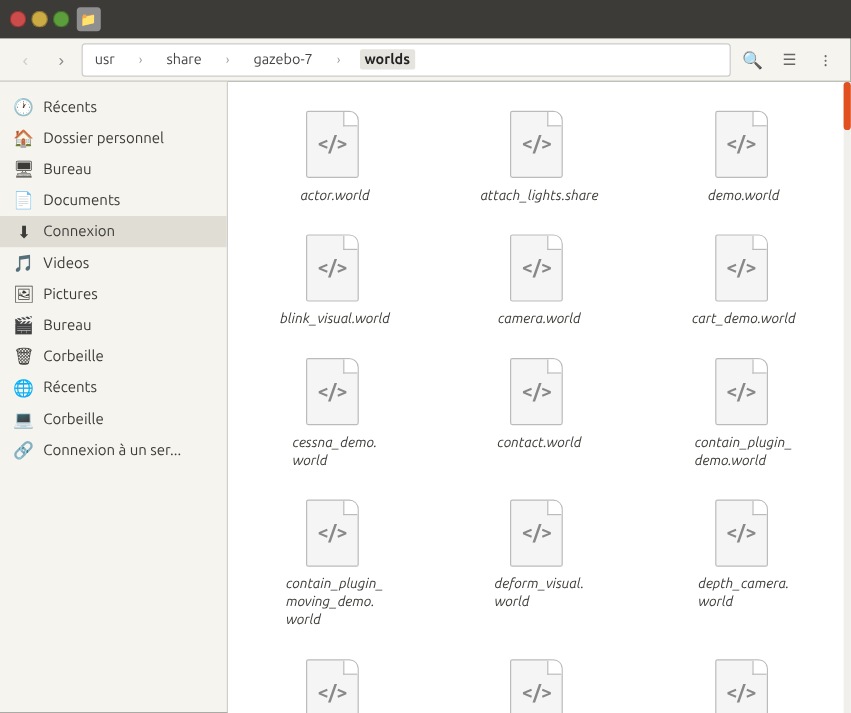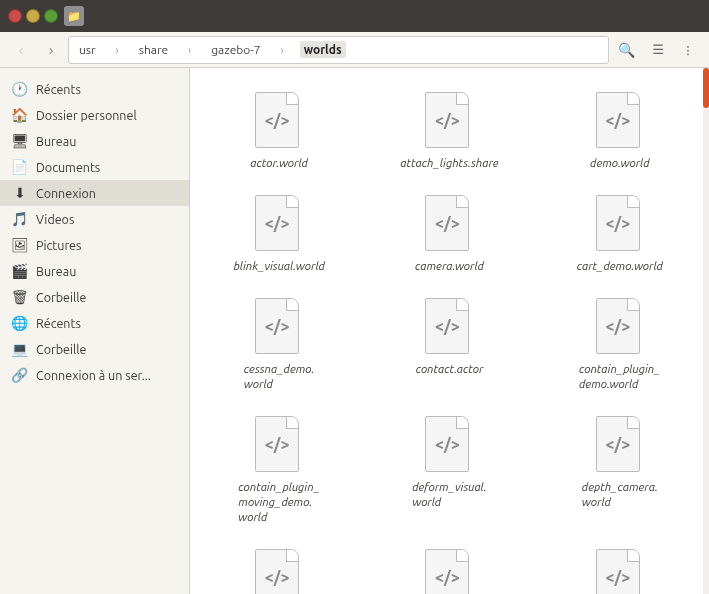--- a/index.html
+++ b/index.html
@@ -418,21 +418,21 @@
       </div>
       <span class="file-label">cessna_demo.<br>world</span>
     </div>
         <div class="file-item">
       <div class="file-icon">
         <div class="file-icon-body">
           <div class="file-icon-corner"></div>
           <span class="file-icon-text">&lt;/&gt;</span>
         </div>
       </div>
-      <span class="file-label">contact.actor</span>
+      <span class="file-label">contact.world</span>
     </div>
         <div class="file-item">
       <div class="file-icon">
         <div class="file-icon-body">
           <div class="file-icon-corner"></div>
           <span class="file-icon-text">&lt;/&gt;</span>
         </div>
       </div>
       <span class="file-label">contain_plugin_<br>demo.world</span>
     </div>

